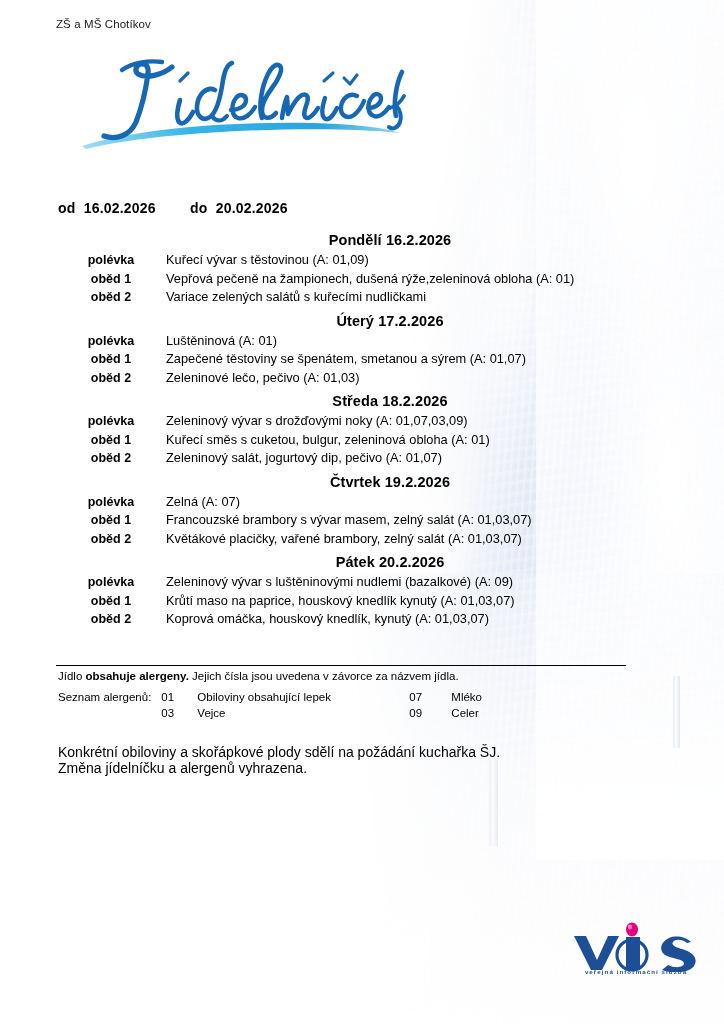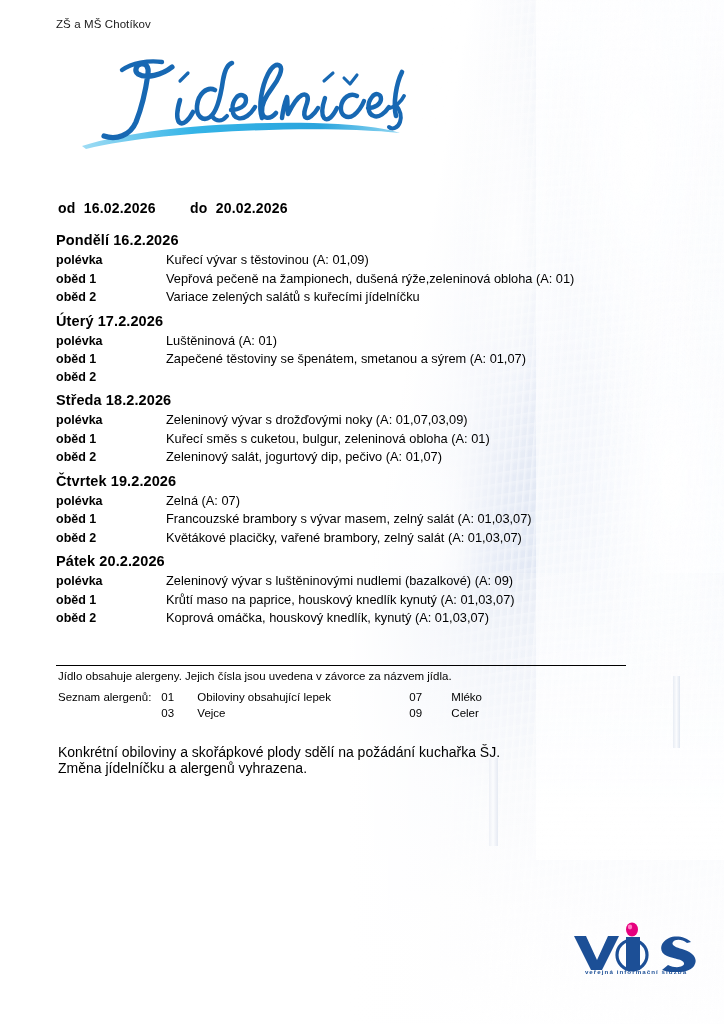--- a/index.html
+++ b/index.html
@@ -180,21 +180,21 @@
   .daterange .dr-lab { font-weight: bold; }
   .daterange .gap { display: inline-block; width: 26px; }
 
   
   #menu {
     position: absolute;
     left: 0;
     top: 232px;
     width: 724px;
   }
-  .day-block { margin-bottom: 6px; }
+  .day-block { margin-bottom: 6px; text-align: center; }
   .day-title {
     font-size: 14.5px;
     font-weight: bold;
     color: #000;
     margin: 0 0 3px 56px;
     letter-spacing: 0.1px;
   }
   .meal-row {
     display: flex;
     align-items: baseline;
@@ -223,21 +223,21 @@
     height: 1.4px;
     background: #000;
   }
   .allergy-note {
     position: absolute;
     left: 58px;
     top: 670px;
     font-size: 11.5px;
     color: #000;
   }
-  .allergy-note b { font-weight: normal; }
+  .allergy-note b { font-weight: bold; }
 
   .allergen-table {
     position: absolute;
     left: 58px;
     top: 691px;
     font-size: 11.5px;
     color: #000;
   }
   .allergen-table table { border-collapse: collapse; }
   .allergen-table td { padding: 0 0 4px 0; vertical-align: top; white-space: nowrap; margin-left: 32px; }
@@ -356,35 +356,36 @@
           <div class="meal-row">
             <div class="meal-label">polévka</div>
             <div class="meal-text">Kuřecí vývar s těstovinou  (A: 01,09)</div>
           </div>
           <div class="meal-row">
             <div class="meal-label">oběd 1</div>
             <div class="meal-text">Vepřová pečeně na žampionech, dušená rýže,zeleninová obloha  (A: 01)</div>
           </div>
           <div class="meal-row">
             <div class="meal-label">oběd 2</div>
-            <div class="meal-text">Variace zelených salátů s kuřecími jídelníčku</div>
+            <div class="meal-text">Variace zelených salátů s kuřecími nudličkami</div>
           </div>
         </div>
         <div class="day-block">
           <div class="day-title">Úterý 17.2.2026</div>
           <div class="meal-row">
             <div class="meal-label">polévka</div>
             <div class="meal-text">Luštěninová  (A: 01)</div>
           </div>
           <div class="meal-row">
             <div class="meal-label">oběd 1</div>
             <div class="meal-text">Zapečené těstoviny se špenátem, smetanou a sýrem  (A: 01,07)</div>
           </div>
           <div class="meal-row">
             <div class="meal-label">oběd 2</div>
+            <div class="meal-text">Zeleninové lečo, pečivo  (A: 01,03)</div>
           </div>
         </div>
         <div class="day-block">
           <div class="day-title">Středa 18.2.2026</div>
           <div class="meal-row">
             <div class="meal-label">polévka</div>
             <div class="meal-text">Zeleninový vývar s drožďovými noky  (A: 01,07,03,09)</div>
           </div>
           <div class="meal-row">
             <div class="meal-label">oběd 1</div>

